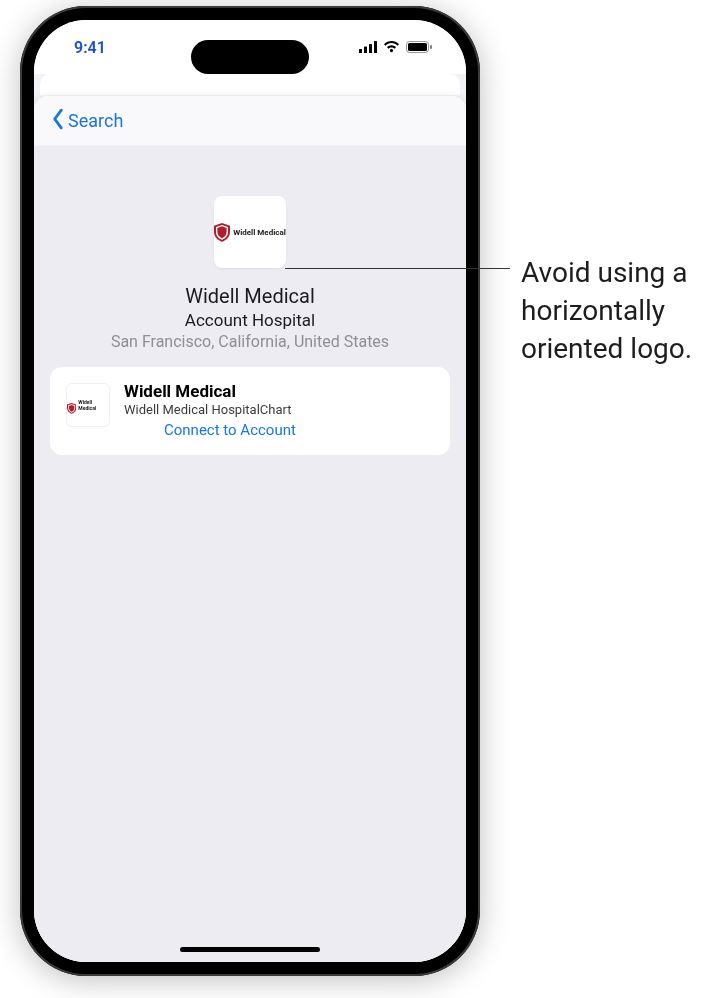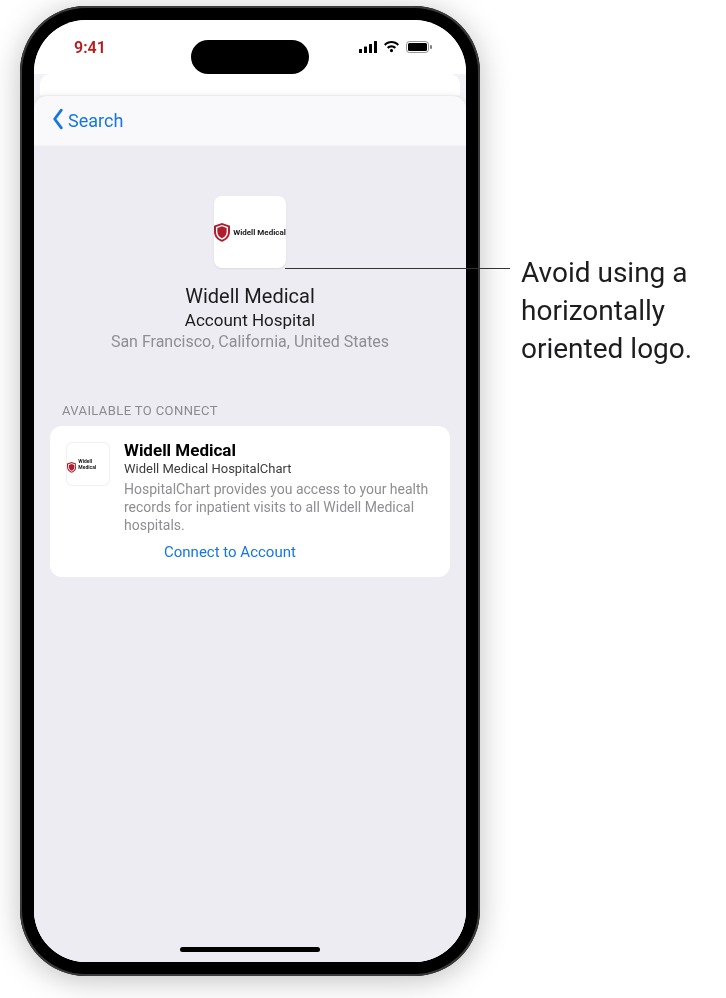--- a/index.html
+++ b/index.html
@@ -43,21 +43,21 @@
     z-index: 10;
   }
   .status-bar {
     height: 54px;
     display: flex;
     justify-content: space-between;
     align-items: center;
     padding: 0 34px 0 40px;
     font-weight: 600;
     font-size: 16px;
-    color: #b91c1c;
+    color: #1d4ed8;
     background: #fff;
     flex: 0 0 auto;
     gap: 16px;
   }
   .status-right { display: flex; align-items: center; gap: 6px; }
   .sheet-back {
     background: #fff;
     height: 22px;
     border-top-left-radius: 10px;
     border-top-right-radius: 10px;
@@ -242,37 +242,35 @@
                   <path d="M12 5 L19 7.5 V13 C19 18 15.5 21.5 12 22.8 C8.5 21.5 5 18 5 13 V7.5 Z" fill="#b01e2e"></path>
                 </svg>
             </span>
             <span class="brandtext">Widell Medical</span>
           </div>
           <div class="org-name">Widell Medical</div>
           <div class="org-sub">Account Hospital</div>
           <div class="org-loc">San Francisco, California, United States</div>
         </div>
 
-        <div class="section-label">AVAILABLE TO CONNECT</div>
 
         <div class="card">
           <div class="card-logo">
             <span class="shield">
               <svg viewBox="0 0 24 28">
                   <path d="M12 0 L24 4 V13 C24 21 18 26 12 28 C6 26 0 21 0 13 V4 Z" fill="#b01e2e"></path>
                   <path d="M12 3 L21 6 V13 C21 19.5 16.5 23.5 12 25 C7.5 23.5 3 19.5 3 13 V6 Z" fill="#fff"></path>
                   <path d="M12 5 L19 7.5 V13 C19 18 15.5 21.5 12 22.8 C8.5 21.5 5 18 5 13 V7.5 Z" fill="#b01e2e"></path>
                 </svg>
             </span>
             <span class="brandtext">Widell Medical</span>
           </div>
           <div class="card-body">
             <div class="card-title">Widell Medical</div>
             <div class="card-sub">Widell Medical HospitalChart</div>
-            <div class="card-desc">HospitalChart provides you access to your health records for inpatient visits to all Widell Medical hospitals.</div>
             <div class="card-link">Connect to Account</div>
           </div>
         </div>
       </div>
 
       <div class="home-indicator"></div>
     </div>
 
   </div>
 </div>

